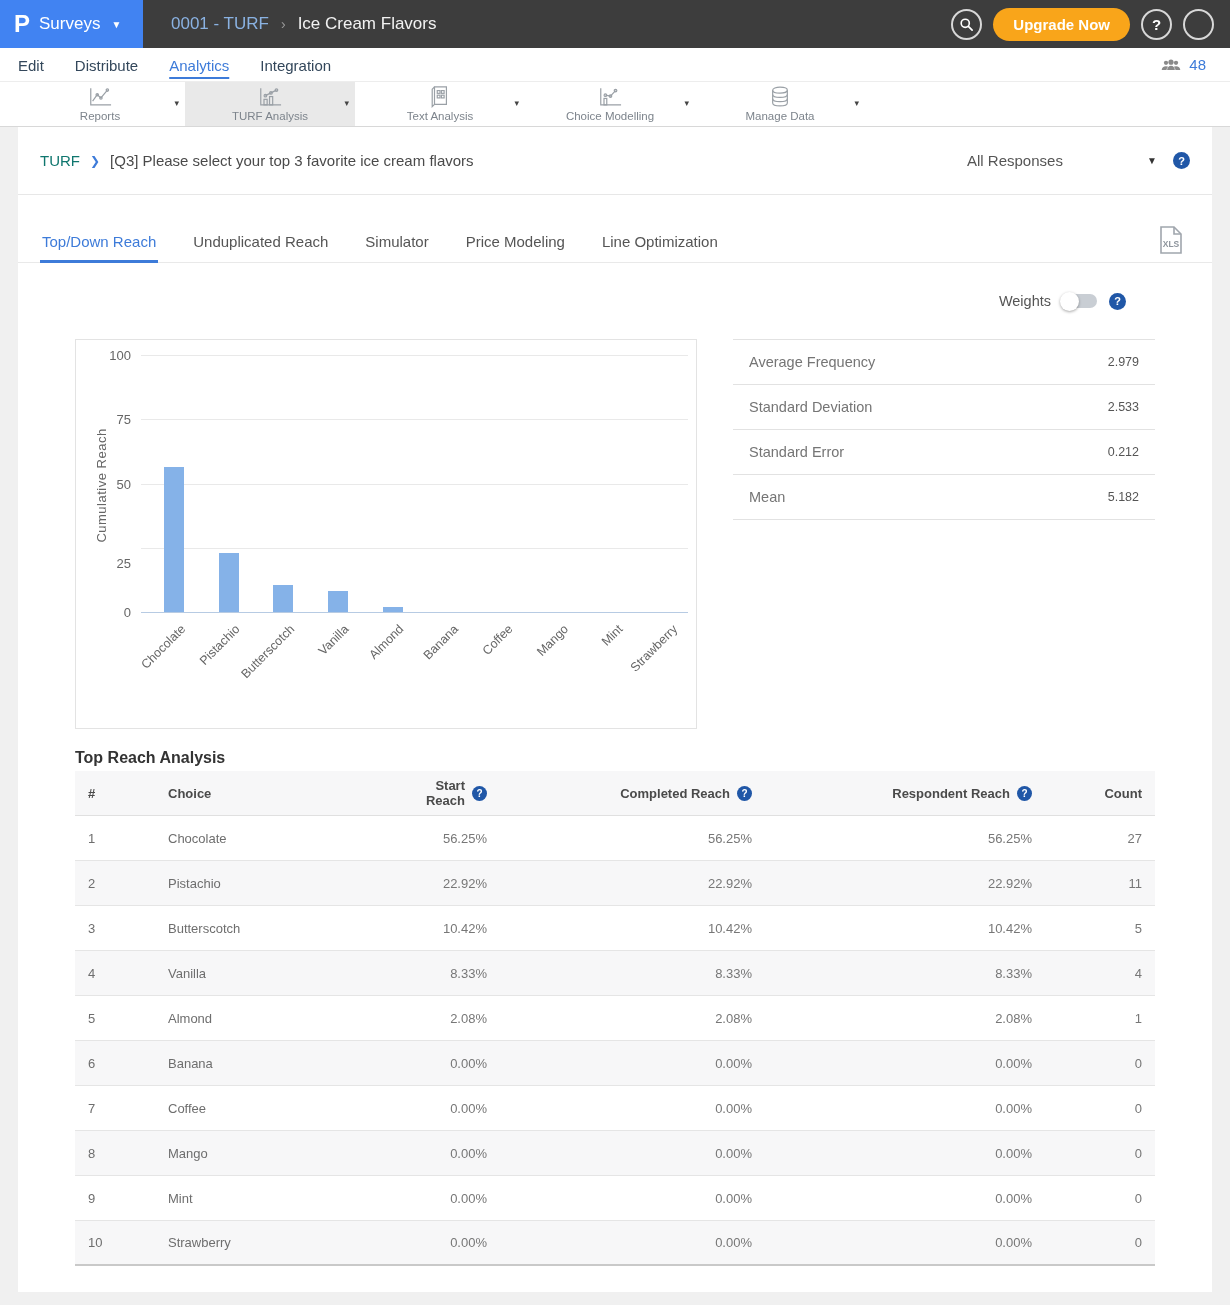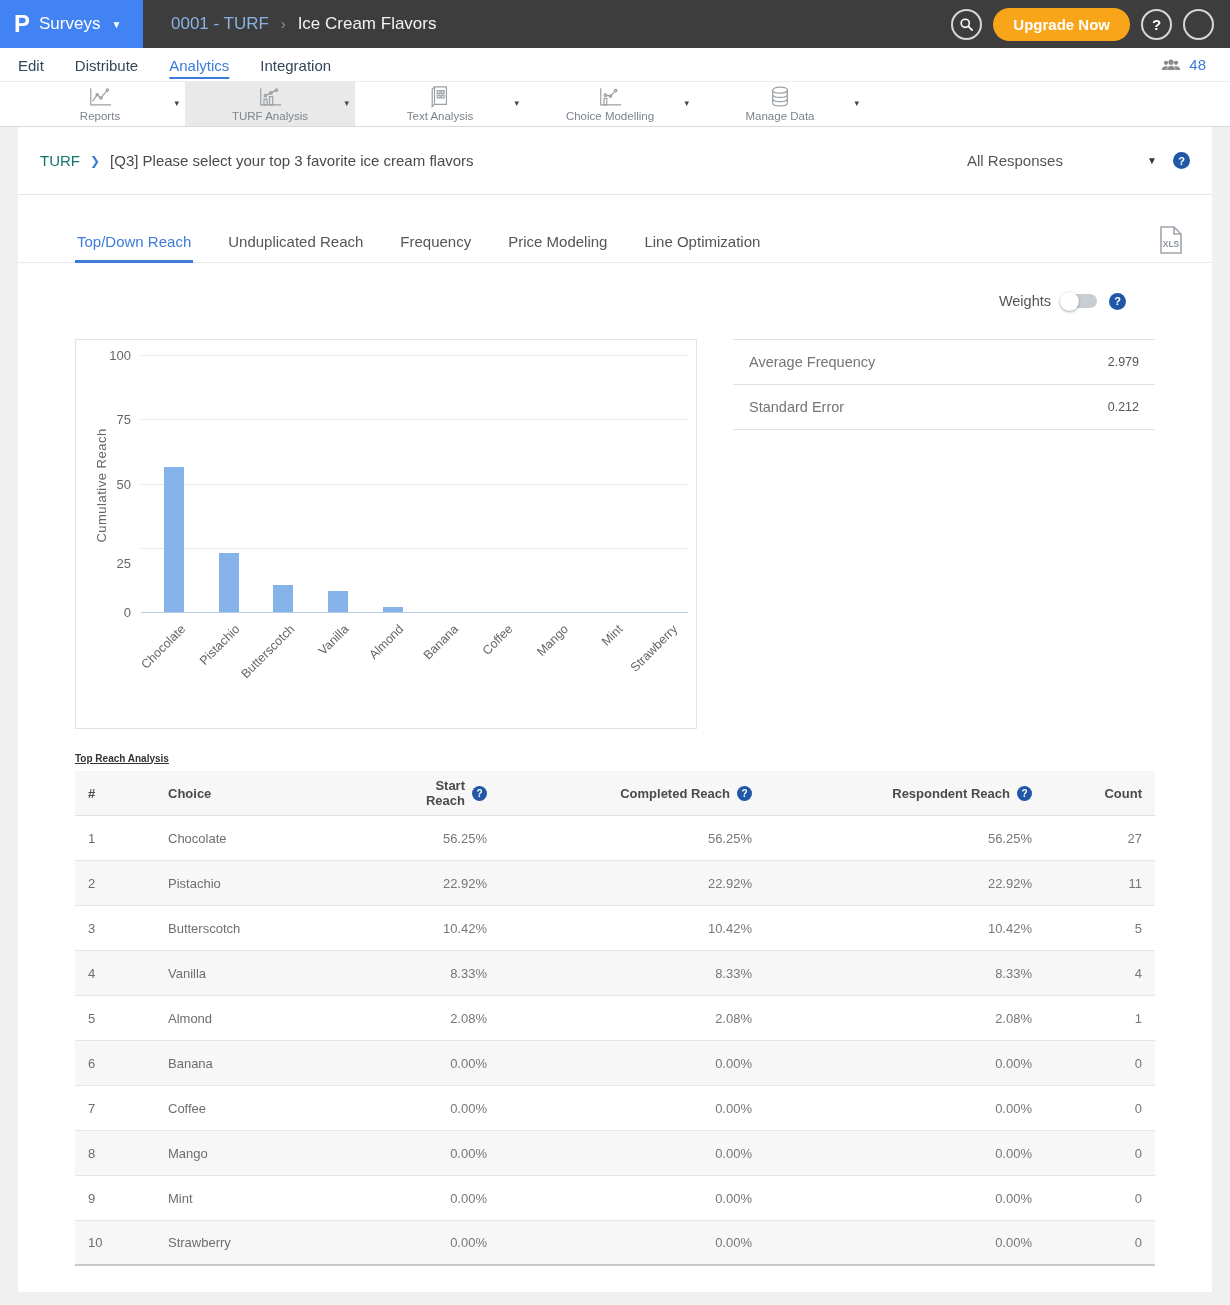--- a/index.html
+++ b/index.html
@@ -44,21 +44,21 @@
   .q-title { color:#4a4a4a; font-size:15px; }
   .crumb-right { margin-left:auto; display:flex; align-items:center; }
   .filter-select { display:flex; align-items:center; width:190px; justify-content:space-between; cursor:pointer; }
   .filter-value { color:#555; font-size:15px; }
   .caret-dark { color:#333; font-size:10px; }
   .qmark { width:17px; height:17px; border-radius:50%; background:#2057a7; color:#fff; font-size:11px; font-weight:bold; display:inline-flex; align-items:center; justify-content:center; cursor:pointer; flex:none; }
   .crumb-row .qmark { margin-left:16px; }
 
   .tabs-row { margin-top:28px; padding:0 22px; border-bottom:1px solid #e9e9e9; display:flex; gap:33px; position:relative; }
   .tab { font-size:15px; color:#555; padding:10px 2px 12px; cursor:pointer; }
-  .tab.active { color:#3d7bd9; border-bottom:3px solid #3d7bd9; margin-bottom:-1px; padding-bottom:6px;margin-left:35px; }
+  .tab.active { color:#3d7bd9; border-bottom:3px solid #3d7bd9; margin-bottom:-1px; padding-bottom:6px; }
   .xls-btn { position:absolute; right:28px; top:2px; cursor:pointer; }
 
   .weights-row { margin-top:26px; padding:0 86px; display:flex; align-items:center; justify-content:flex-end; gap:12px; height:24px; }
   .weights-label { color:#555; font-size:14.5px; }
   .toggle { width:34px; height:14px; background:#c9ced4; border-radius:7px; position:relative; cursor:pointer; }
   .toggle-knob { width:19px; height:19px; background:#fff; border-radius:50%; position:absolute; left:-3px; top:-2.5px; box-shadow:0 1px 3px rgba(0,0,0,0.35); }
 
   
   .analysis-row { margin-top:26px; padding:0 57px; display:flex; gap:36px; }
   .chart-box { width:622px; height:390px; border:1px solid #e3e3e3; position:relative; flex:none; }
@@ -73,21 +73,21 @@
   .legend-dot { width:11px; height:11px; border-radius:50%; background:#7fb0e8; }
   .legend-text { font-size:13.5px; font-weight:bold; color:#444; }
 
   .stats-panel { flex:1; border-top:1px solid #e2e2e2; }
   .stat-row { height:45px; display:flex; align-items:center; justify-content:space-between; border-bottom:1px solid #e2e2e2; padding:0 16px; }
   .stat-label { color:#757575; font-size:14.5px; }
   .stat-value { color:#555; font-size:12.5px; }
 
   
   .table-section { margin-top:16px; padding:0 57px 22px; }
-  .table-title { font-size:10px; font-weight:bold; color:#333; height:26px; display:flex; align-items:center;text-decoration:underline; }
+  .table-title { font-size:16px; font-weight:bold; color:#333; height:26px; display:flex; align-items:center; }
   .reach-table { width:100%; }
   .t-row { display:grid; grid-template-columns:80px 250px 95px 265px 280px 1fr; height:45px; align-items:center; border-bottom:1px solid #e5e5e5; }
   .t-row.head { background:#f7f7f8; border-bottom:1px solid #e0e0e0; }
   .t-row.striped { background:#f7f7f8; }
   .t-row:last-child { border-bottom:2px solid #c9c9c9; }
   .cell { font-size:13px; color:#6e6e6e; padding:0 13px; }
   .cell.num { text-align:right; color:#777; }
   .head .cell { color:#4a4a4a; font-weight:bold; }
   .head .cell.num { display:flex; align-items:center; justify-content:flex-end; gap:7px; }
   .head .qmark { width:15px; height:15px; font-size:10px; }
@@ -224,21 +224,21 @@
         <span class="filter-value">All Responses</span>
         <span class="caret-dark">▼</span>
       </span>
       <span class="qmark">?</span>
     </span>
   </div>
 
   <div class="tabs-row" id="tabs-row">
     <span class="tab active">Top/Down Reach</span>
         <span class="tab">Unduplicated Reach</span>
-        <span class="tab">Frequency</span>
+        <span class="tab">Simulator</span>
         <span class="tab">Price Modeling</span>
         <span class="tab">Line Optimization</span>
         <span class="xls-btn">
       <svg width="26" height="30" viewBox="0 0 26 30">
         <path d="M3 2 h13 l7 7 v19 h-20 z" fill="#fff" stroke="#a0a6ad" stroke-width="1.6"></path>
         <path d="M16 2 v7 h7" fill="none" stroke="#a0a6ad" stroke-width="1.6"></path>
         <text x="13" y="22" text-anchor="middle" font-size="8.5" font-weight="bold" fill="#8d949c" font-family="Liberation Sans, sans-serif" id="xls-text">XLS</text>
       </svg>
     </span>
   </div>
@@ -281,22 +281,30 @@
             <div class="xlabel" style="top: 267px; right: 72.58px;">Mint</div>
             <div class="xlabel" style="top: 267px; right: 17.88px;">Strawberry</div>
           </div>
     </div>
     <div class="stats-panel" id="stats-panel">
           <div class="stat-row">
             <span class="stat-label">Average Frequency</span>
             <span class="stat-value">2.979</span>
           </div>
           <div class="stat-row">
+            <span class="stat-label">Standard Deviation</span>
+            <span class="stat-value">2.533</span>
+          </div>
+          <div class="stat-row">
             <span class="stat-label">Standard Error</span>
             <span class="stat-value">0.212</span>
+          </div>
+          <div class="stat-row">
+            <span class="stat-label">Mean</span>
+            <span class="stat-value">5.182</span>
           </div>
         </div>
   </div>
 
   <div class="table-section">
     <div class="table-title">Top Reach Analysis</div>
     <div class="reach-table" id="reach-table">
           <div class="t-row head">
             <div class="cell"><span>#</span></div>
             <div class="cell"><span>Choice</span></div>

